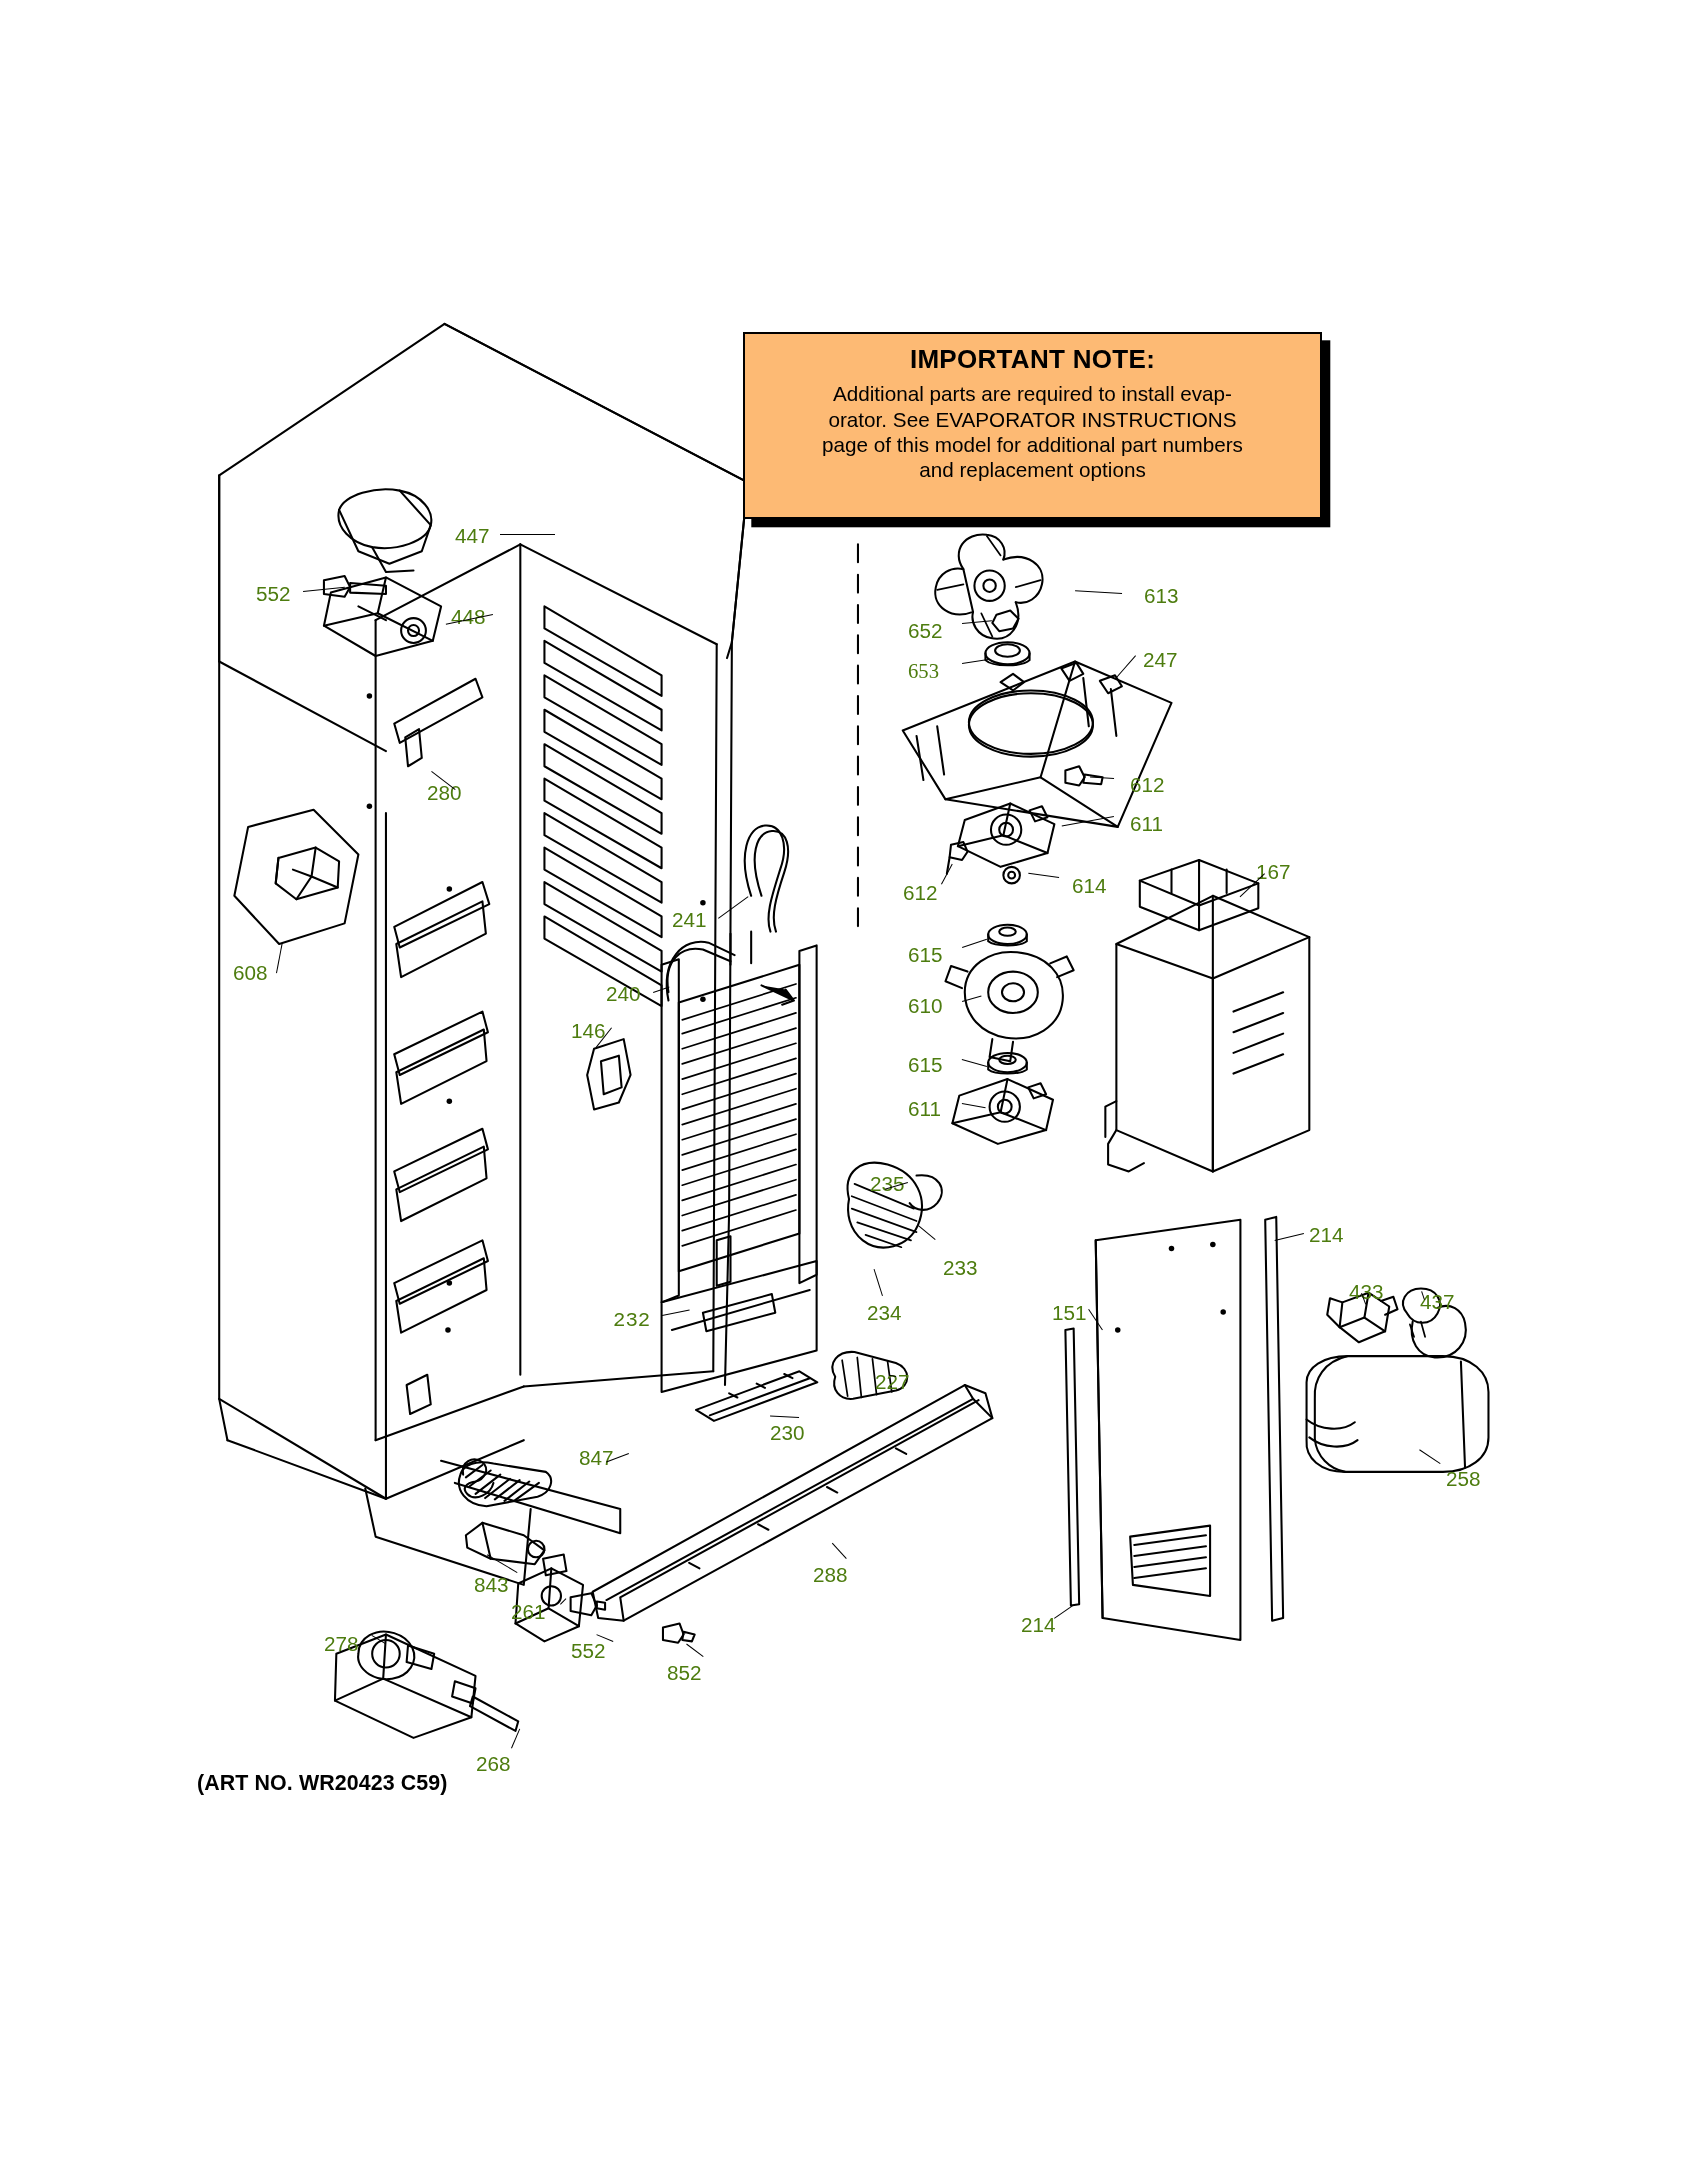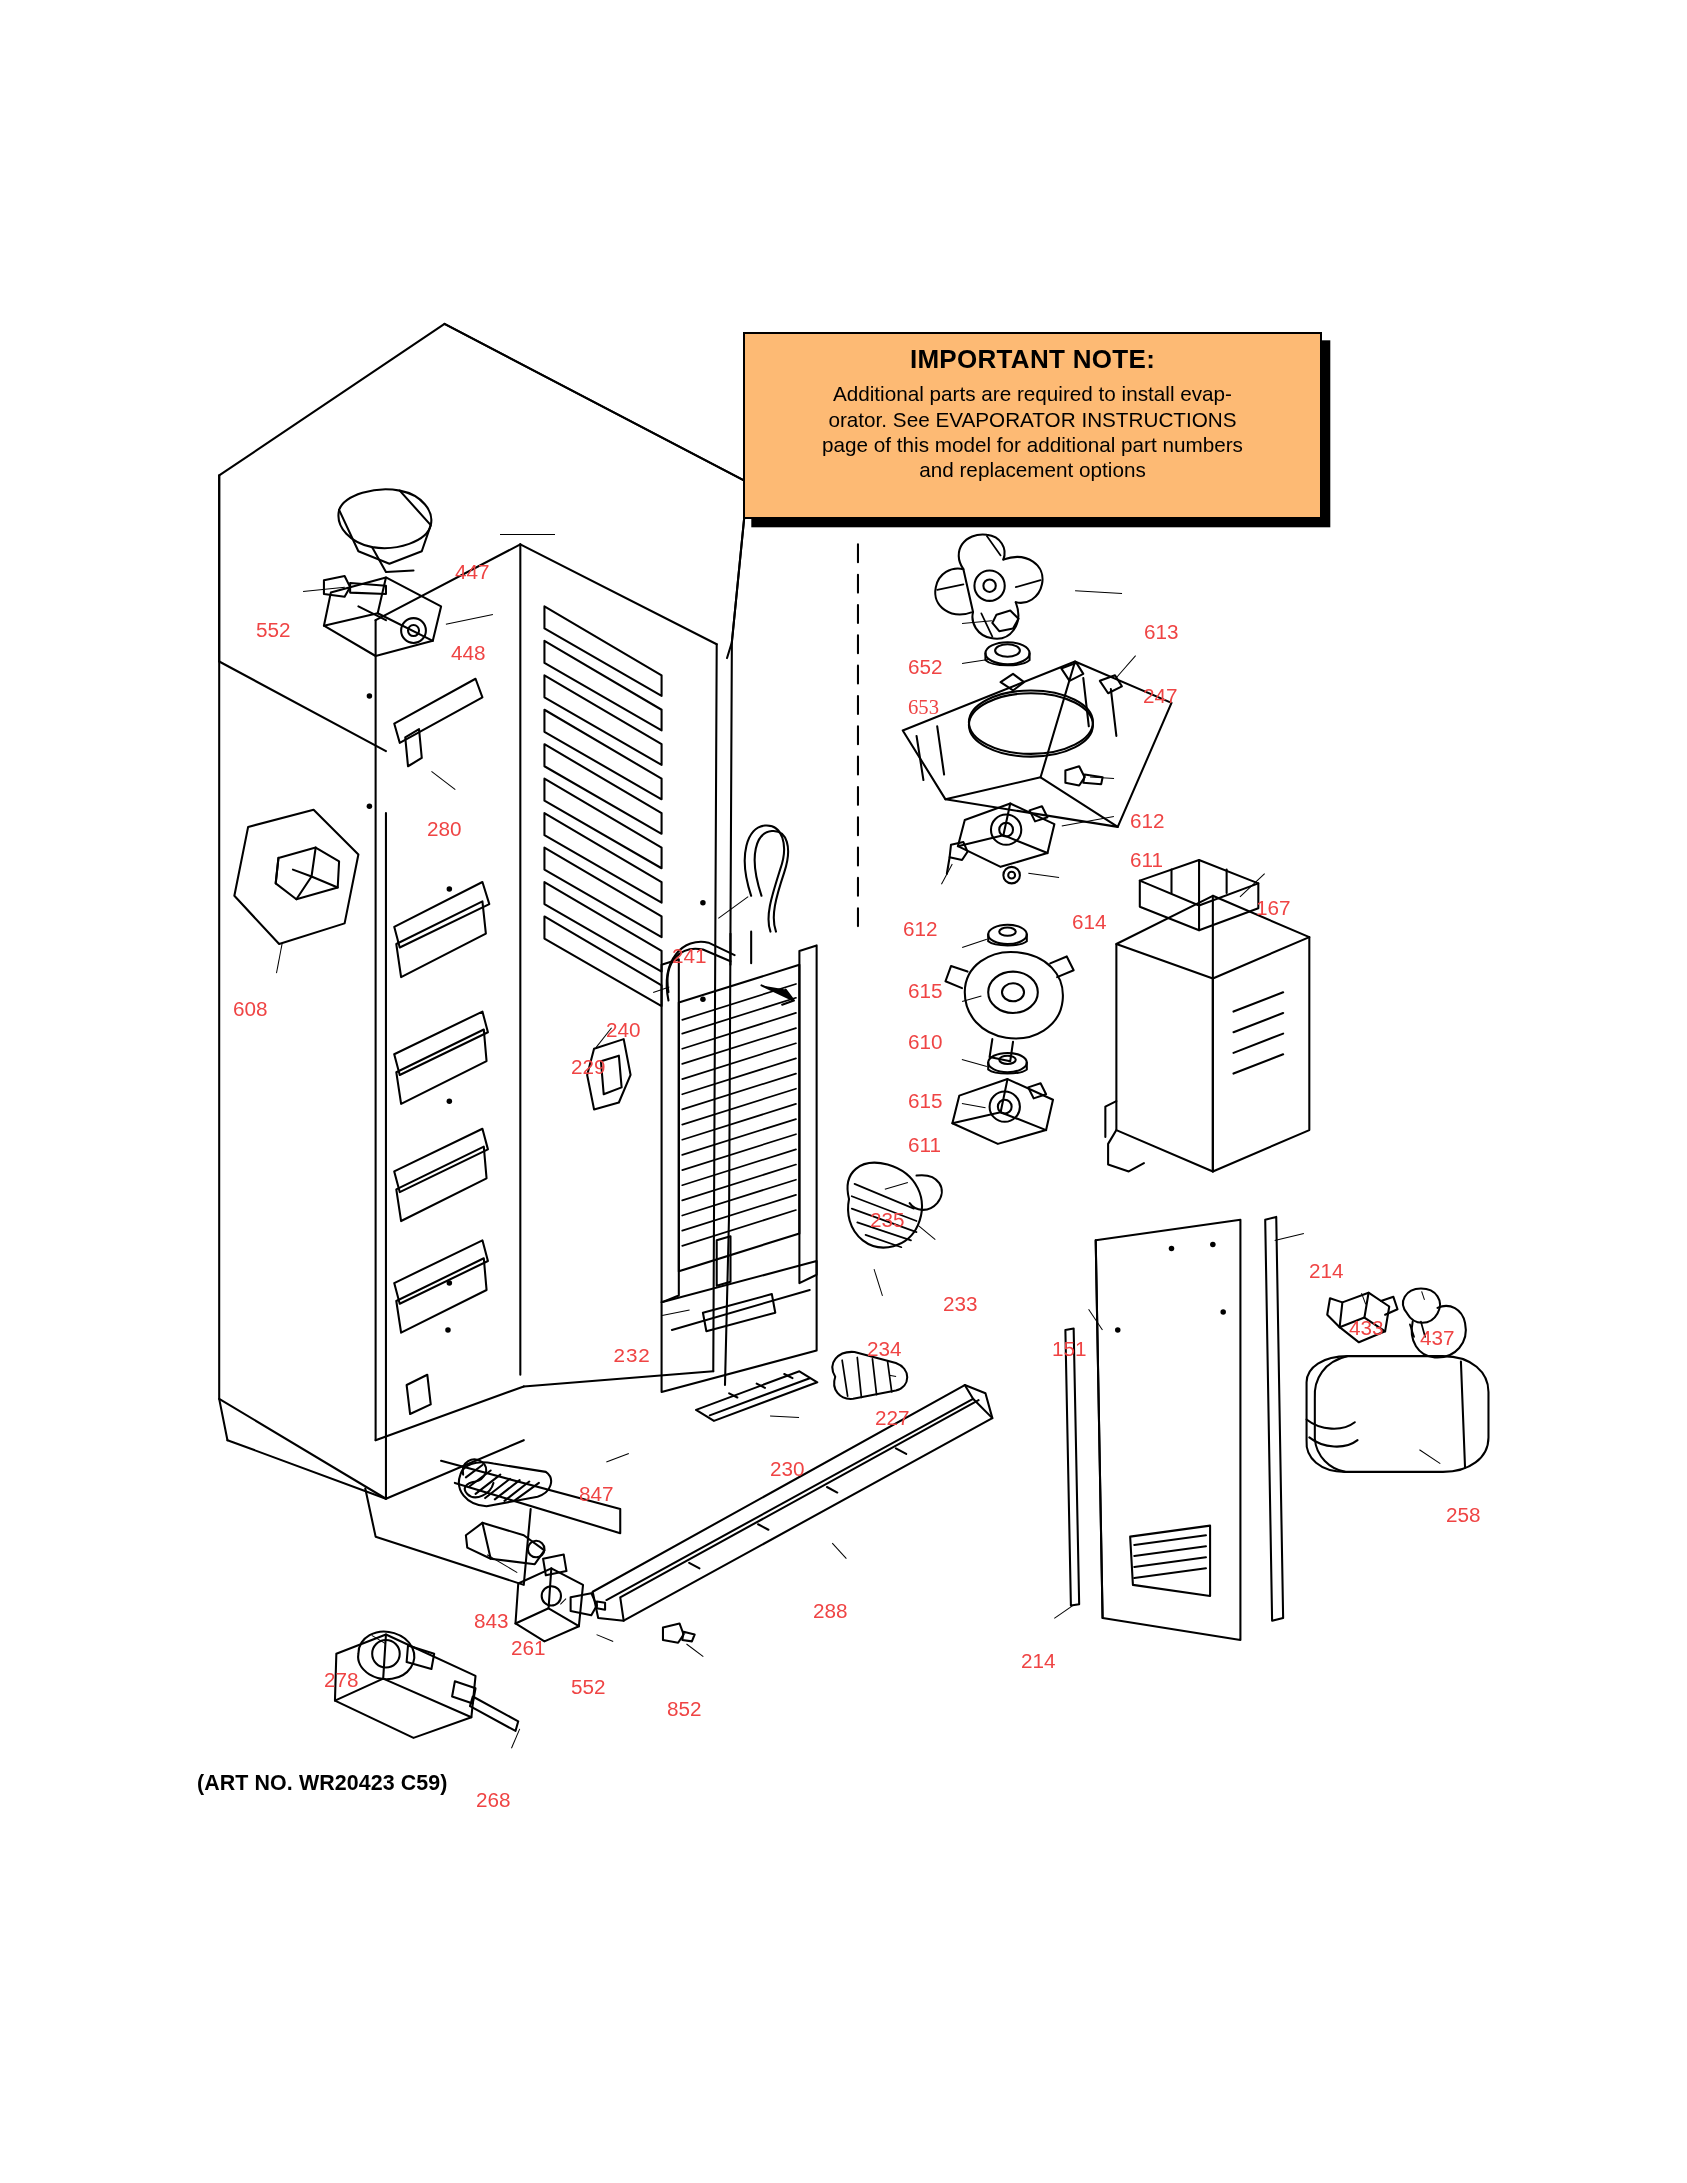--- a/index.html
+++ b/index.html
@@ -1,18 +1,18 @@
 <!DOCTYPE html>
 <html style="font-size:11px"><head>
 <meta charset="utf-8">
 <style>
   html,body{margin:0;padding:0;background:#ffffff;}
   body{width:1687px;height:2183px;position:relative;font-family:"Liberation Sans",sans-serif;color:#000;overflow:hidden;}
   #diagram{position:absolute;left:0;top:0;width:1687px;height:2183px;}
-  .callout{position:absolute;font-family:"Liberation Sans",sans-serif;font-size:20.7px;color:#ef4444;white-space:nowrap;margin-top:36px;}
+  .callout{position:absolute;font-family:"Liberation Sans",sans-serif;font-size:20.7px;color:#4d7c0f;white-space:nowrap;}
   .note-box{position:absolute;left:743px;top:332px;width:579px;height:187px;background:#fdba74;border:2.8px solid #000;box-sizing:border-box;box-shadow:8.3px 8.3px 0 #000;}
   .note-inner{padding:9.6px 12.4px 0 12.4px;text-align:center;}
   .note-title{font-size:26px;font-weight:bold;letter-spacing:0.3px;margin-bottom:6.9px;}
   .note-body{font-size:20.7px;line-height:1.22;text-align:center;}
   .artno{position:absolute;left:197px;top:1771px;font-size:21.4px;font-weight:bold;letter-spacing:0.1px;}
   .leader{position:absolute;background:#000;height:1.4px;transform-origin:0 0;}
 </style>
 </head>
 <body>
 
@@ -357,21 +357,21 @@
   <div class="artno">(ART NO. WR20423 C59)</div>
 
   <div id="callout-layer">
       <div class="callout" style="left: 455px; top: 524px;">447</div>
       <div class="callout" style="left: 256px; top: 582px;">552</div>
       <div class="callout" style="left: 451px; top: 605px;">448</div>
       <div class="callout" style="left: 427px; top: 781px;">280</div>
       <div class="callout" style="left: 233px; top: 961px;">608</div>
       <div class="callout" style="left: 672px; top: 908px;">241</div>
       <div class="callout" style="left: 606px; top: 982px;">240</div>
-      <div class="callout" style="left: 571px; top: 1019px;">229</div>
+      <div class="callout" style="left: 571px; top: 1019px;">146</div>
       <div class="callout" style="left: 613px; top: 1309px; font-family: Liberation Mono, monospace;">232</div>
       <div class="callout" style="left: 770px; top: 1421px;">230</div>
       <div class="callout" style="left: 870px; top: 1172px;">235</div>
       <div class="callout" style="left: 943px; top: 1256px;">233</div>
       <div class="callout" style="left: 867px; top: 1301px;">234</div>
       <div class="callout" style="left: 875px; top: 1370px;">227</div>
       <div class="callout" style="left: 813px; top: 1563px;">288</div>
       <div class="callout" style="left: 579px; top: 1446px;">847</div>
       <div class="callout" style="left: 474px; top: 1573px;">843</div>
       <div class="callout" style="left: 511px; top: 1600px;">261</div>

